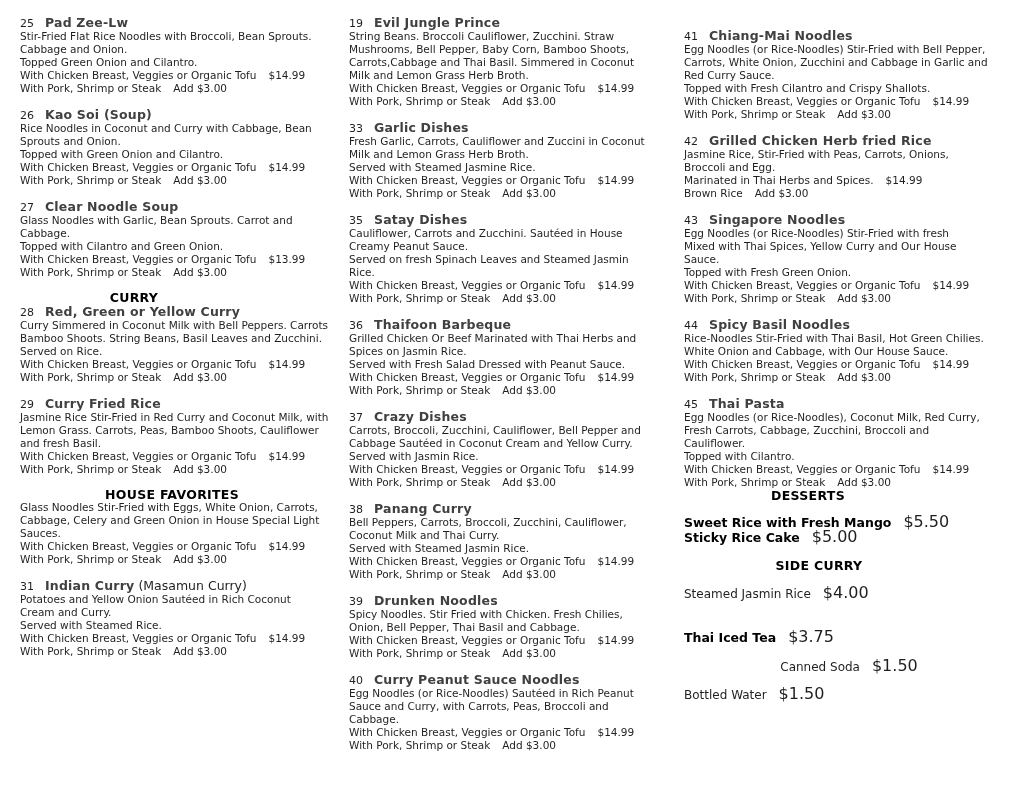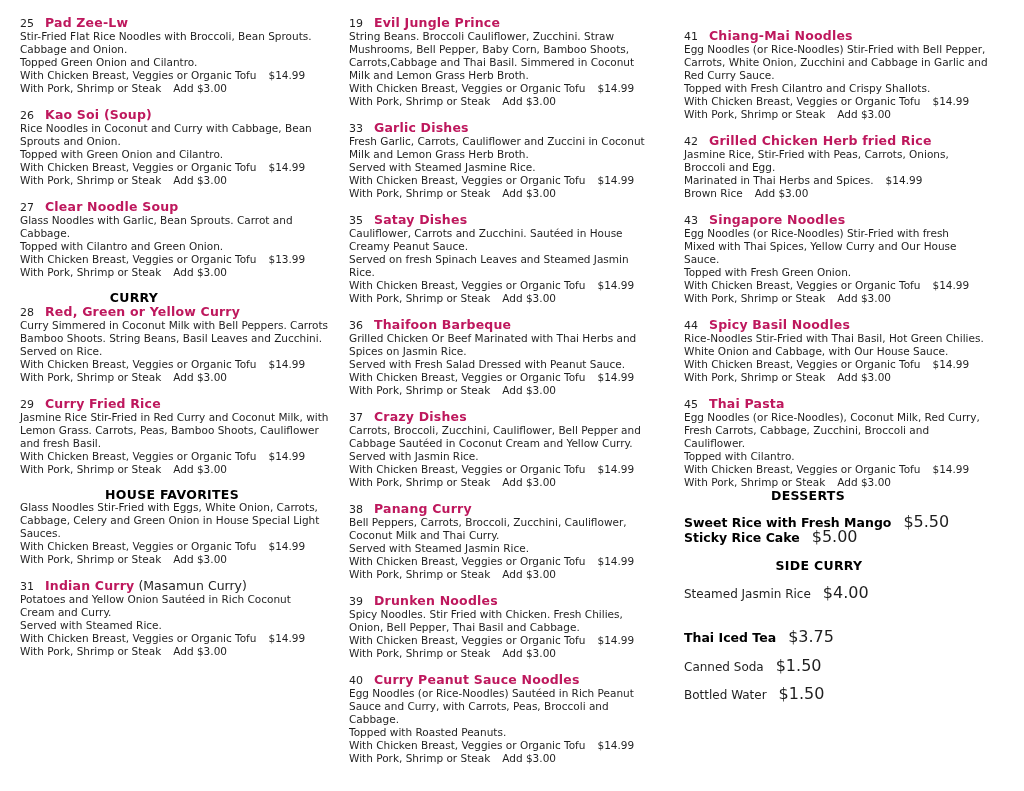--- a/index.html
+++ b/index.html
@@ -12,41 +12,41 @@
     color: #1f1f1f;
   }
   .col { position: absolute; }
   #col1 { left: 20px;  top: 15px; width: 322px; }
   #col2 { left: 349px; top: 15px; width: 322px; }
   #col3 { left: 684px; top: 28px; width: 330px; }
 
   .item { margin-bottom: 12px; }
   .title { white-space: nowrap; line-height: 13px; }
   .num { font-size: 11px; color: #1f1f1f; margin-right: 11px; }
-  .name { font-size: 12.5px; font-weight: bold; color: #be185d; letter-spacing: 0.2px; }
+  .name { font-size: 12.5px; font-weight: bold; color: #404040; letter-spacing: 0.2px; }
   .suffix { font-size: 12.5px; color: #1f1f1f; margin-left: 4px; }
   .line { font-size: 10.5px; line-height: 13px; white-space: nowrap; color: #1f1f1f; }
   .price { margin-left: 12px; }
 
   .section {
     font-size: 12.5px; font-weight: bold; color: #000;
     text-align: center; line-height: 13px; white-space: nowrap;
     letter-spacing: 0.3px;
   }
   [data-name="section-header-curry"]           { transform: translateX(-47px); }
   [data-name="section-header-house-favorites"] { transform: translateX(-9px); }
   [data-name="section-header-desserts"]        { margin-top: -12px; margin-bottom: 13px; transform: translateX(-41px); }
   [data-name="section-header-side-orders"]     { margin-top: 14px; margin-bottom: 14px; transform: translateX(-30px); }
 
   .priced { font-size: 12px; line-height: 13px; white-space: nowrap; color: #1f1f1f; }
   .priced .pname { font-size: 12px; }
   .priced.bold .pname { font-weight: bold; color: #000; font-size: 12.5px; }
   .priced .price { font-size: 16px; margin-left: 12px; }
   [data-name="priced-item-thai-iced-tea"] { margin-top: 29px; }
-  [data-name="priced-item-canned-soda"]   { margin-top: 14px; }
+  [data-name="priced-item-canned-soda"]   { margin-top: 14px; text-align: center; }
   [data-name="priced-item-bottled-water"] { margin-top: 13px; }
 </style>
 </head>
 <body>
 
 <div data-name="menu-page">
   <div class="col" id="col1" data-name="menu-column-1">
       <div class="item" data-name="menu-item-25">
         <div class="title" data-name="item-title"><span class="num" data-name="item-number">25</span><span class="name" data-name="item-name">Pad Zee-Lw</span></div>
         <div class="line" data-name="item-desc-line"><span data-name="item-desc-text">Stir-Fried Flat Rice Noodles with Broccoli, Bean Sprouts.</span></div>
@@ -161,21 +161,20 @@
         <div class="line" data-name="item-desc-line"><span data-name="item-desc-text">Spicy Noodles. Stir Fried with Chicken. Fresh Chilies,</span></div>
         <div class="line" data-name="item-desc-line"><span data-name="item-desc-text">Onion, Bell Pepper, Thai Basil and Cabbage.</span></div>
         <div class="line" data-name="item-desc-line"><span data-name="item-desc-text">With Chicken Breast, Veggies or Organic Tofu</span><span class="price" data-name="item-price">$14.99</span></div>
         <div class="line" data-name="item-desc-line"><span data-name="item-desc-text">With Pork, Shrimp or Steak</span><span class="price" data-name="item-price">Add $3.00</span></div>
       </div>
       <div class="item" data-name="menu-item-40">
         <div class="title" data-name="item-title"><span class="num" data-name="item-number">40</span><span class="name" data-name="item-name">Curry Peanut Sauce Noodles</span></div>
         <div class="line" data-name="item-desc-line"><span data-name="item-desc-text">Egg Noodles (or Rice-Noodles) Sautéed in Rich Peanut</span></div>
         <div class="line" data-name="item-desc-line"><span data-name="item-desc-text">Sauce and Curry, with Carrots, Peas, Broccoli and</span></div>
         <div class="line" data-name="item-desc-line"><span data-name="item-desc-text">Cabbage.</span></div>
-        <div class="line" data-name="item-desc-line"><span data-name="item-desc-text">Topped with Roasted Peanuts.</span></div>
         <div class="line" data-name="item-desc-line"><span data-name="item-desc-text">With Chicken Breast, Veggies or Organic Tofu</span><span class="price" data-name="item-price">$14.99</span></div>
         <div class="line" data-name="item-desc-line"><span data-name="item-desc-text">With Pork, Shrimp or Steak</span><span class="price" data-name="item-price">Add $3.00</span></div>
       </div>
     </div>
   <div class="col" id="col3" data-name="menu-column-3">
       <div class="item" data-name="menu-item-41">
         <div class="title" data-name="item-title"><span class="num" data-name="item-number">41</span><span class="name" data-name="item-name">Chiang-Mai Noodles</span></div>
         <div class="line" data-name="item-desc-line"><span data-name="item-desc-text">Egg Noodles (or Rice-Noodles) Stir-Fried with Bell Pepper,</span></div>
         <div class="line" data-name="item-desc-line"><span data-name="item-desc-text">Carrots, White Onion, Zucchini and Cabbage in Garlic and</span></div>
         <div class="line" data-name="item-desc-line"><span data-name="item-desc-text">Red Curry Sauce.</span></div>

